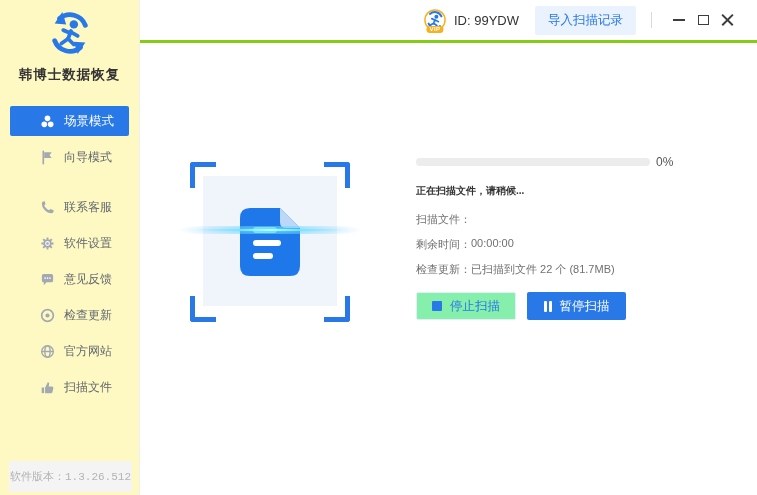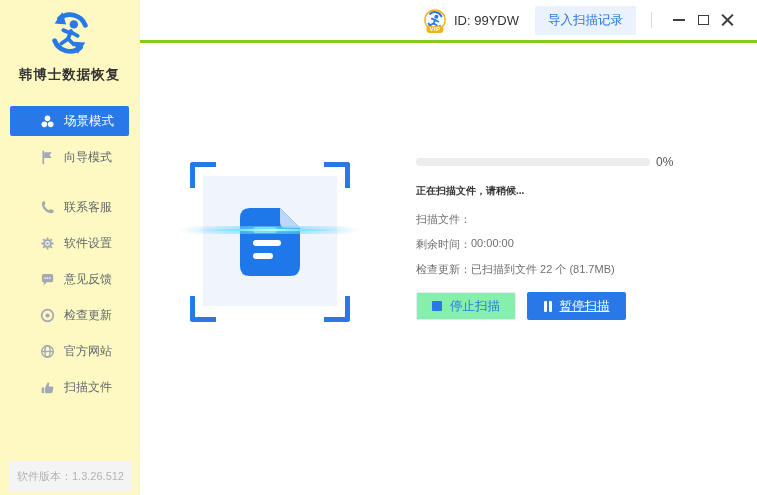--- a/index.html
+++ b/index.html
@@ -12,21 +12,21 @@
   .logo-area { padding-top:10px; text-align:center; }
   .logo-svg { width:46px; height:46px; display:inline-block; }
   .app-title { margin-top:6px; font-size:13.5px; font-weight:bold; color:#333; letter-spacing:1px; }
   .menu { margin-top:22px; }
   .menu-item { display:flex; align-items:center; height:30px; width:119px; margin:6px auto 0; padding-left:30px; cursor:pointer; border-radius:2px; }
   .menu-item .mi-icon { width:15px; height:15px; margin-right:9px; display:inline-flex; }
   .menu-item .mi-label { font-size:12px; color:#62696f; white-space:nowrap; }
   .menu-item.active { background:#2878e8; margin-top:0; }
   .menu-item.active .mi-label { color:#fff; font-size:12.5px; }
   .menu-gap { height:14px; }
-  .version-bar { position:absolute; left:9px; bottom:3px; width:123px; height:31px; background:#f4f4f4; display:flex; align-items:center; justify-content:center; }
+  .version-bar { position:absolute; left:9px; bottom:3px; width:123px; height:31px; background:#f4f4f4; display:flex; align-items:center; justify-content:center;font-family:Liberation Mono, monospace; }
   .version-bar span { font-size:11px; color:#b3b3b3; }
 
   
   .main { flex:1; display:flex; flex-direction:column; }
   .header { height:43px; border-bottom:3px solid #84cc16; display:flex; align-items:center; justify-content:flex-end; padding-right:20px; background:#fff; }
   .vip-logo { position:relative; width:22px; height:22px; margin-right:8px; }
   .vip-pill { position:absolute; left:50%; bottom:-2px; transform:translateX(-50%); background:#f5b120; color:#fff; font-size:6px; font-weight:bold; line-height:7px; padding:0 3px; border-radius:4px; letter-spacing:.5px; }
   .uid { font-size:13px; color:#333; margin-right:16px; }
   .import-btn { background:#e9f2fd; color:#2878e8; font-size:12.5px; padding:6px 13px; border:none; border-radius:2px; cursor:pointer; margin-right:15px; }
   .win-divider { width:1px; height:16px; background:#d9d9d9; margin-right:13px; }
@@ -59,21 +59,21 @@
   .progress-row { display:flex; align-items:center; }
   .progress-track { width:234px; height:8px; background:#ececec; border-radius:4px; overflow:hidden; }
   .progress-fill { height:100%; background:#2878e8; border-radius:4px; width:0; }
   .progress-label { font-size:12px; color:#555; margin-left:6px; }
   .status-title { margin-top:15px; font-size:10px; color:#333;font-weight:bold; }
   .detail-rows { margin-top:14px; }
   .detail-row { display:flex; font-size:11px; color:#707070; height:17px; margin-bottom:8px; white-space:nowrap; }
   .btn-row { margin-top:13px; display:flex; }
   .btn { height:28px; display:inline-flex; align-items:center; justify-content:center; font-size:12.5px; cursor:pointer; border-radius:2px; border:none; }
   .btn-stop { width:100px; background:#86efac; color:#2878e8; border:1px solid #e2eefb; margin-right:11px; }
-  .btn-pause { width:99px; background:#2878e8; color:#fff;text-decoration:underline; }
+  .btn-pause { width:99px; background:#2878e8; color:#fff; }
   .stop-glyph { width:10px; height:10px; background:#2878e8; border-radius:1px; margin-right:8px; }
   .pause-glyph { width:8px; height:11px; margin-right:8px; display:flex; justify-content:space-between; }
   .pause-glyph i { width:3px; height:11px; background:#fff; border-radius:1px; }
 </style>
 </head>
 <body>
 
 <div class="app">
 
   <div class="sidebar">

